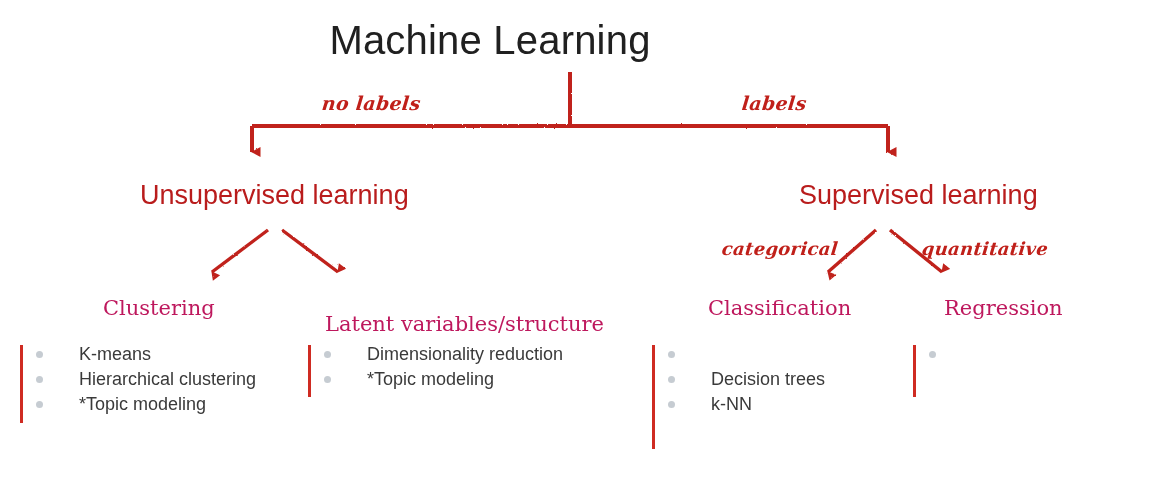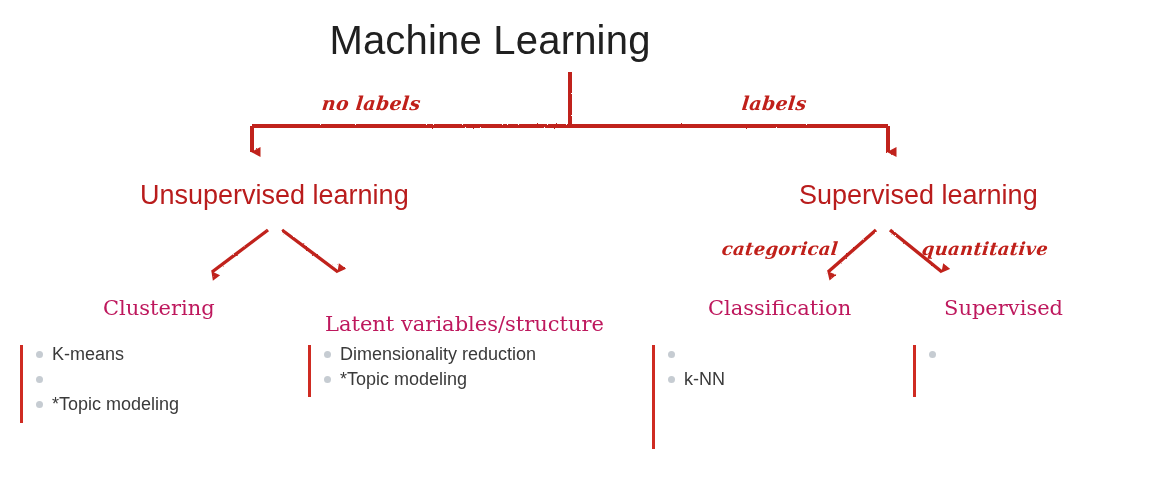--- a/index.html
+++ b/index.html
@@ -94,20 +94,21 @@
     top: 0;
   }
   .bullets li {
     display: flex;
     align-items: center;
     height: 25px;
     font-family: "Liberation Sans", sans-serif;
     font-size: 18px;
     color: #3a3a3a;
     white-space: nowrap;
+    gap: 27px;
   }
   .dot {
     width: 7px;
     height: 7px;
     border-radius: 50%;
     background: #c6ccd2;
     margin-right: 9px;
     flex: 0 0 auto;
   }
   
@@ -174,31 +175,32 @@
   <div class="script-label" id="lbl-labels">labels</div>
   <div class="script-label" id="lbl-categorical">categorical</div>
   <div class="script-label" id="lbl-quantitative">quantitative</div>
 
   <div class="branch-title" id="unsup-title">Unsupervised learning</div>
   <div class="branch-title" id="sup-title">Supervised learning</div>
 
   <div class="cat-caption" id="cap-clustering">Clustering</div>
   <div class="cat-caption" id="cap-latent">Latent variables/structure</div>
   <div class="cat-caption" id="cap-classification">Classification</div>
-  <div class="cat-caption" id="cap-regression">Supervised</div>
+  <div class="cat-caption" id="cap-regression">Regression</div>
 
   <div class="list-block" id="list-clustering">
     <div class="rule"></div>
     <ul class="bullets">
         <li>
           <span class="dot"></span>
           <span>K-means</span>
         </li>
         <li>
           <span class="dot"></span>
+          <span>Hierarchical clustering</span>
         </li>
         <li>
           <span class="dot"></span>
           <span>*Topic modeling</span>
         </li>
       </ul>
   </div>
 
   <div class="list-block" id="list-latent">
     <div class="rule"></div>
@@ -215,20 +217,24 @@
   </div>
 
   <div class="list-block" id="list-classification">
     <div class="rule"></div>
     <ul class="bullets">
         <li>
           <span class="dot"></span>
         </li>
         <li>
           <span class="dot"></span>
+          <span>Decision trees</span>
+        </li>
+        <li>
+          <span class="dot"></span>
           <span>k-NN</span>
         </li>
       </ul>
   </div>
 
   <div class="list-block" id="list-regression">
     <div class="rule"></div>
     <ul class="bullets">
         <li>
           <span class="dot"></span>

